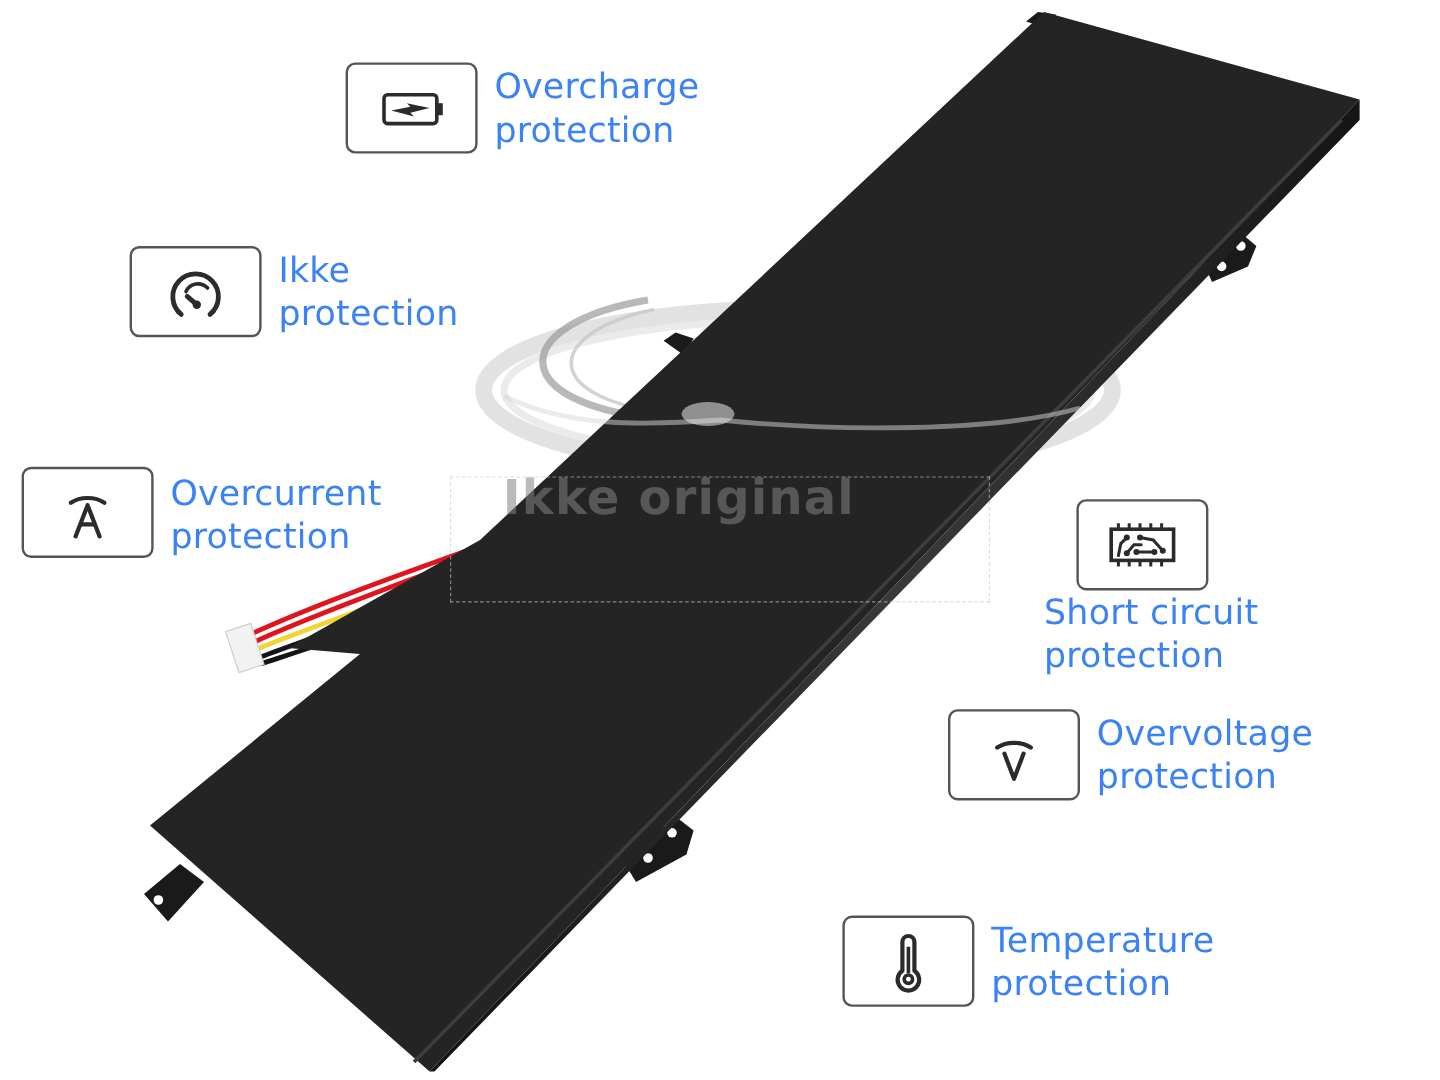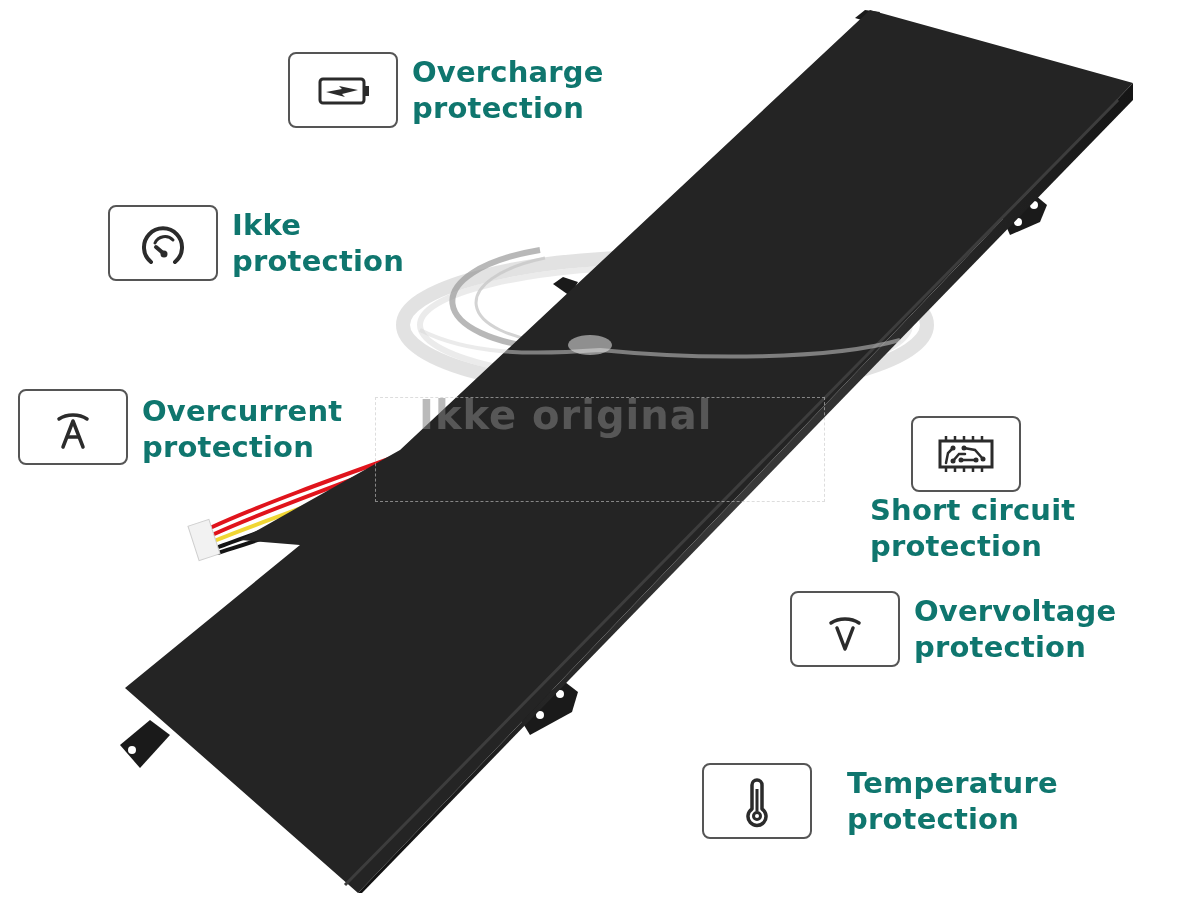--- a/index.html
+++ b/index.html
@@ -4,22 +4,22 @@
 <style>
   html, body { margin: 0; padding: 0; background: #ffffff; }
   body { width: 1200px; height: 900px; position: relative; overflow: hidden;
          font-family: "DejaVu Sans", "Liberation Sans", sans-serif; }
   .stage { position: absolute; left: 0; top: 0; width: 1200px; height: 900px; }
   .feature { position: absolute; display: flex; align-items: center; }
   .icon-box { width: 110px; height: 76px; border: 2px solid #555; border-radius: 8px;
               background: #fff; box-sizing: border-box; display: flex; align-items: center;
               justify-content: center; flex-shrink: 0; }
   .icon-box svg { width: 70px; height: 56px; }
-  .feature-label { margin-left: 14px; color: #0f766e; font-size: 29px; line-height: 36px;
-                   font-weight: 700; letter-spacing: 0.2px; }
+  .feature-label { margin-left: 14px; color: #3b82f6; font-size: 29px; line-height: 36px;
+                   font-weight: 400; letter-spacing: 0.2px; }
   .feature-label span { display: block; white-space: nowrap; }
   .watermark-main { position: absolute; left: 405px; top: 392px; font-size: 40px; font-weight: bold;
                     color: rgba(130,130,130,0.55); letter-spacing: 1px; white-space: nowrap;
                     font-family: "DejaVu Sans", sans-serif; margin-left: 14px; }
   .watermark-url { position: absolute; left: 482px; top: 462px; font-size: 29px;
                    color: rgba(110,150,160,0.8); white-space: nowrap;
                    font-family: "DejaVu Sans", sans-serif; letter-spacing: -0.5px;
                    -webkit-text-stroke: 1px rgba(170,200,205,0.6); }
   .wm-frame { position: absolute; left: 375px; top: 397px; width: 450px; height: 105px;
               border: 1px dashed rgba(200,200,200,0.6); box-sizing: border-box; }
@@ -171,21 +171,21 @@
         <path d="M21,22 A20,14 0 0 1 49,22" fill="none" stroke="#2b2b2b" stroke-width="3.5" stroke-linecap="round"></path>
         <path d="M27,27 L35,48 L43,27" fill="none" stroke="#2b2b2b" stroke-width="3.5" stroke-linejoin="round" stroke-linecap="round"></path>
       </svg>
     </div>
     <div class="feature-label">
       <span>Overvoltage</span>
       <span>protection</span>
     </div>
   </div>
 
-  <div class="feature" style="left:702px;top:763px;gap:21px;">
+  <div class="feature" style="left:702px;top:763px;">
     <div class="icon-box">
       <svg viewBox="0 0 70 56">
         <path d="M30,36 L30,12 A5,5 0 0 1 40,12 L40,36 A9,9 0 1 1 30,36 Z" fill="none" stroke="#2b2b2b" stroke-width="3.5" stroke-linejoin="round"></path>
         <line x1="35" y1="16" x2="35" y2="38" stroke="#2b2b2b" stroke-width="3"></line>
         <circle cx="35" cy="43" r="3.5" fill="none" stroke="#2b2b2b" stroke-width="3"></circle>
       </svg>
     </div>
     <div class="feature-label">
       <span>Temperature</span>
       <span>protection</span>

